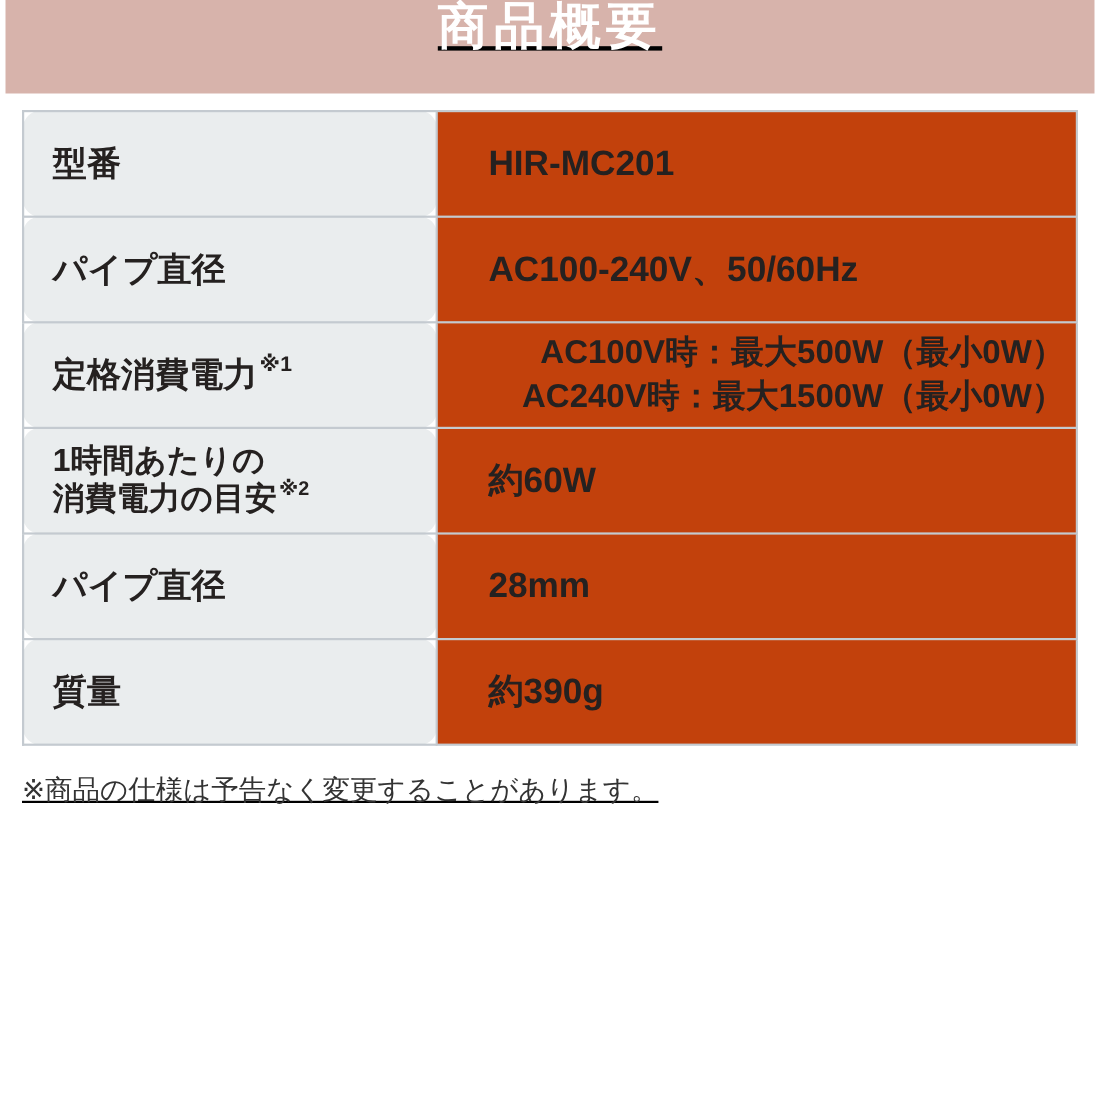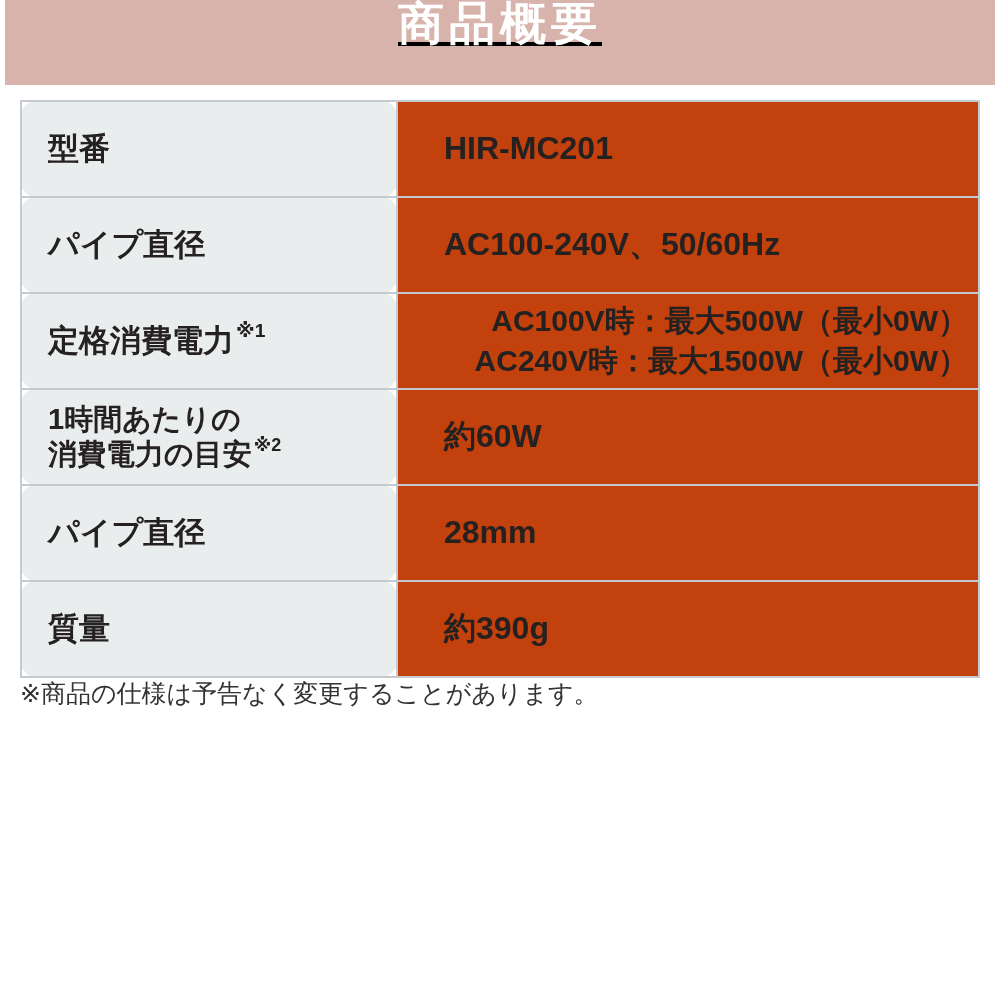--- a/index.html
+++ b/index.html
@@ -74,21 +74,22 @@
     font-size: 0.62em;
     font-weight: bold;
     position: relative;
     top: -0.15em;
     vertical-align: super;
     line-height: 0;
     padding-left: 2px;
   }
   
   .footnotes {
-    margin: 0 0 0 20px;
+    margin: 25px 0 0 20px;
+    text-decoration: underline;
   }
   .footnote-line {
     font-size: 25px;
     font-weight: normal;
     color: #333333;
     line-height: 1.22;
     white-space: nowrap;
   }
 </style>
 </head>

